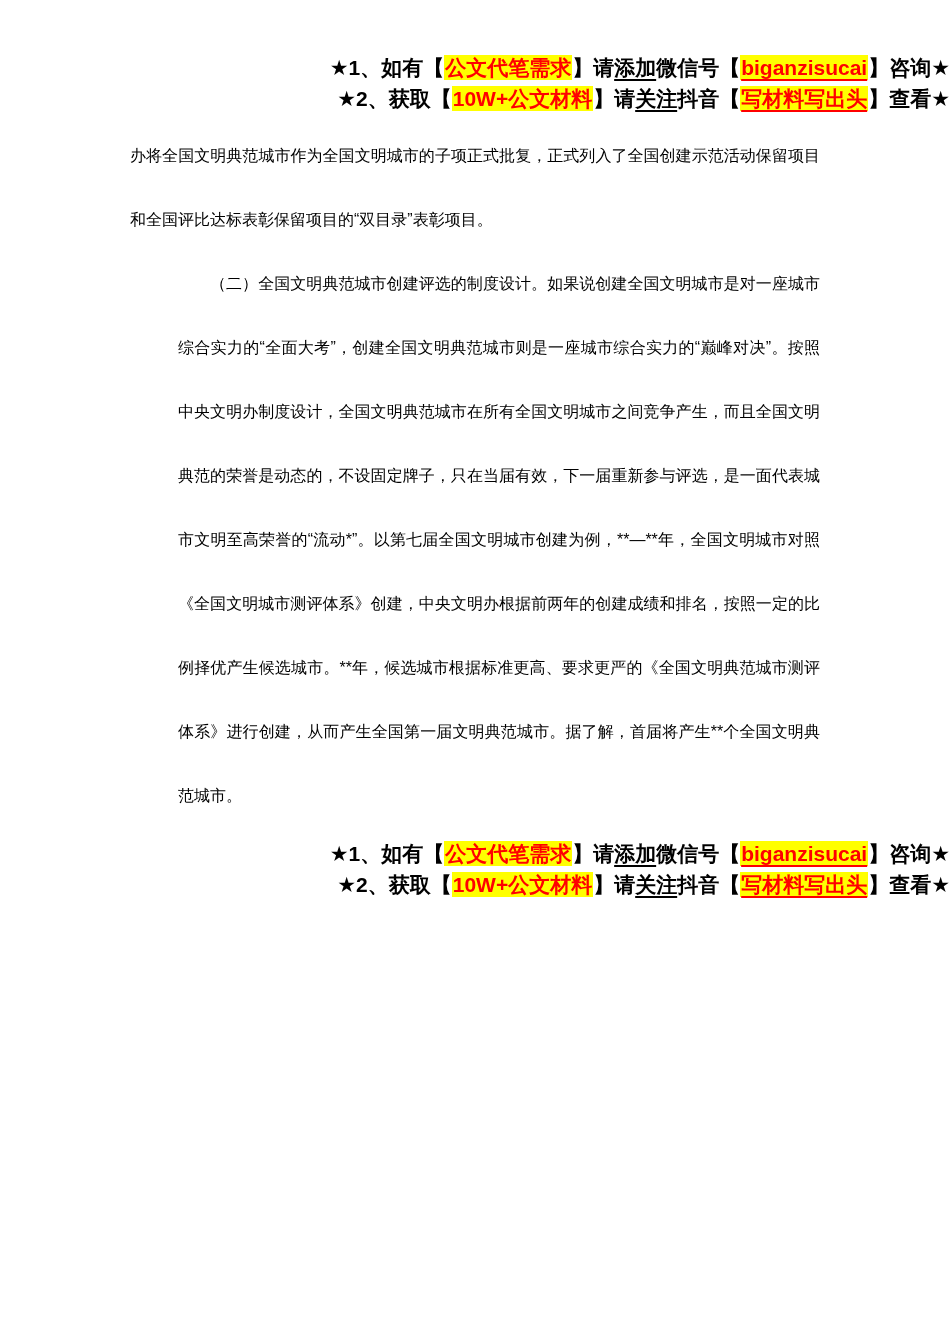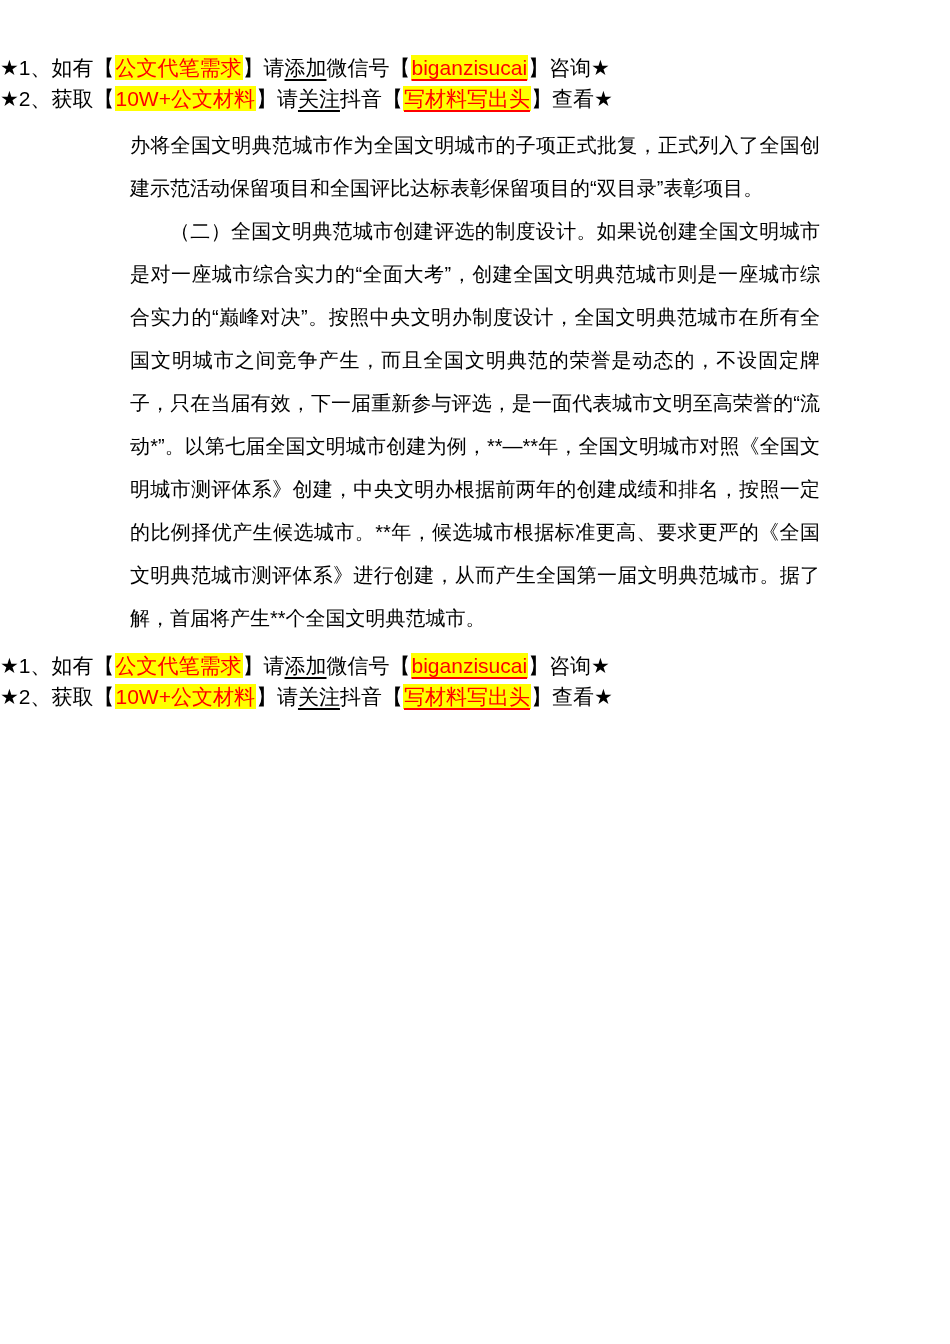--- a/index.html
+++ b/index.html
@@ -12,22 +12,22 @@
     color: #000000;
   }
   .page {
     position: relative;
     width: 950px;
     height: 1344px;
     background: #ffffff;
   }
   
   .ad {
-    text-align: left;
-    font-weight: 400;
+    text-align: right;
+    font-weight: 700;
     font-size: 21px;
     line-height: 31px;
     color: #000000;
     white-space: nowrap;
   }
   .ad-header { padding-top: 52px; }
   .ad-footer { margin-top: 10px; }
   .seg { display: inline; }
   .seg.hl {
     color: #ff0000;
@@ -36,28 +36,28 @@
   }
   .seg.u {
     text-decoration: underline;
     text-decoration-thickness: 2px;
     text-underline-offset: 4px;
   }
   
   .body-text {
     width: 690px;
     margin: 10px 130px 0 130px;
-    font-size: 20px;
-    line-height: 43px;
+    font-size: 16px;
+    line-height: 64px;
     color: #000000;
     text-align: justify;
     word-break: break-all;
   }
   .para { margin: 0; }
-  .para.indent { text-indent: 2em; }
+  .para.indent { text-indent: 2em; margin-left: 48px; }
 </style>
 </head>
 <body>
 
 <div class="page">
 
   <div class="ad ad-header">
     <div class="ad-line"><span class="seg">★1、如有【</span><span class="seg hl">公文代笔需求</span><span class="seg">】请</span><span class="seg u">添加</span><span class="seg">微信号【</span><span class="seg hl u">biganzisucai</span><span class="seg">】咨询★</span></div>
     <div class="ad-line"><span class="seg">★2、获取【</span><span class="seg hl">10W+公文材料</span><span class="seg">】请</span><span class="seg u">关注</span><span class="seg">抖音【</span><span class="seg hl u">写材料写出头</span><span class="seg">】查看★</span></div>
   </div>

